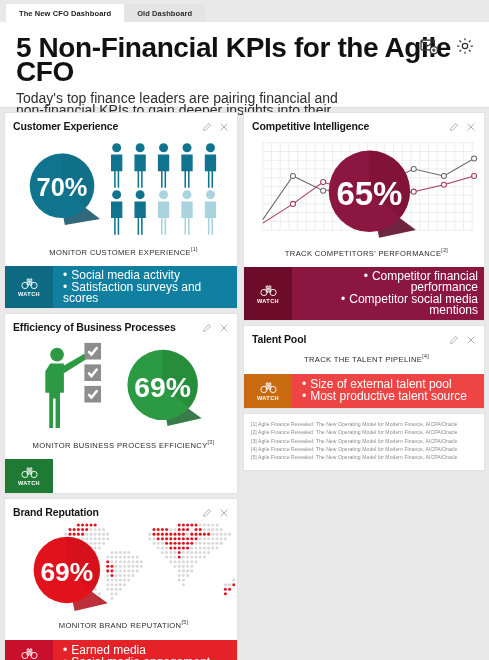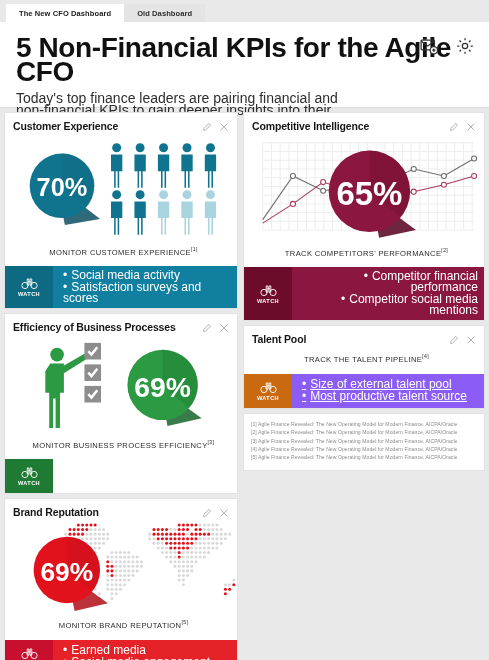--- a/index.html
+++ b/index.html
@@ -82,21 +82,21 @@
     padding: 4px 6px 4px 10px; gap: 1px;
   }
   .watch-list div { font-size: 12px; line-height: 11px; }
   .bullet::before { content: "•"; margin-right: 4px; }
 
   
   .t-teal   .watch-badge { background: #0e6a82; } .t-teal   .watch-list { background: #1180a0; }
   .t-green  .watch-badge { background: #1f7a34; } .t-green  .watch-list { background: #2c9a42; }
   .t-red    .watch-badge { background: #c8102e; } .t-red    .watch-list { background: #e62229; }
   .t-maroon .watch-badge { background: #6d0b2a; } .t-maroon .watch-list { background: #8b1740; text-align: right; }
-  .t-orange .watch-badge { background: #c96a10; } .t-orange .watch-list { background: #8b5cf6; text-decoration: underline; }
+  .t-orange .watch-badge { background: #c96a10; } .t-orange .watch-list { background: #ef4444; }
 
   
   .footnotes { background: #ffffff; padding: 6px 7px 8px 7px; box-shadow: 0 0 0 1px #e2e2e2; }
   .footnotes div {
     font-size: 5.1px; color: #8a8a8a; line-height: 8.4px; letter-spacing: .05px;
     white-space: nowrap;
   }
   svg { overflow: visible; }
 </style>
 </head>

